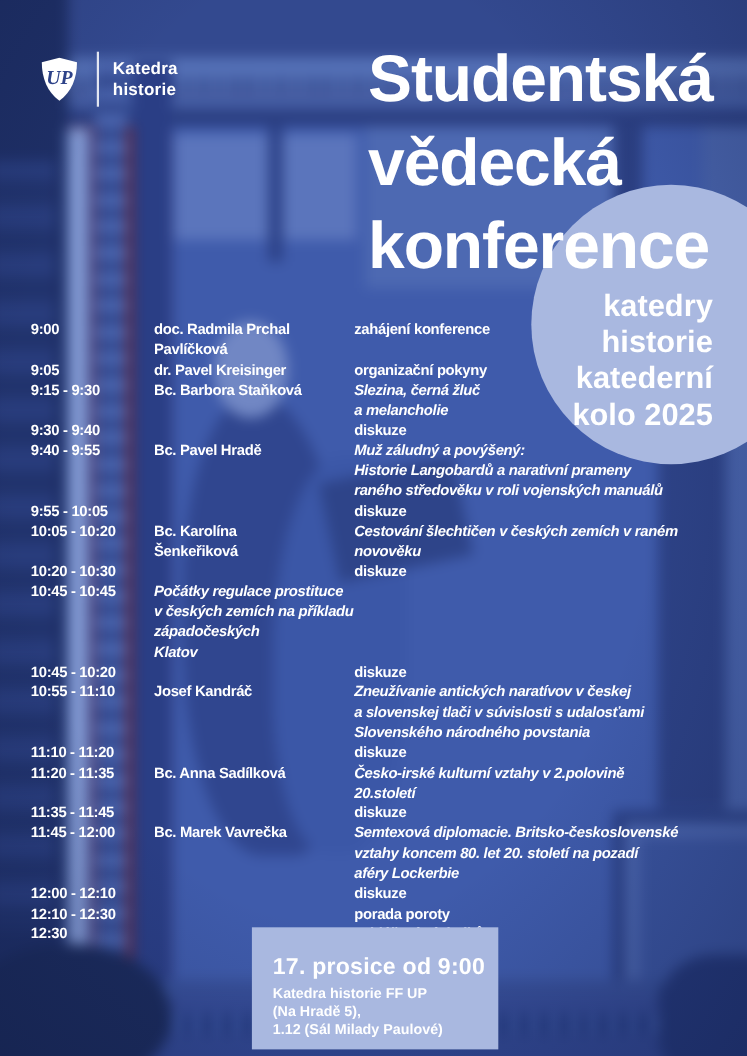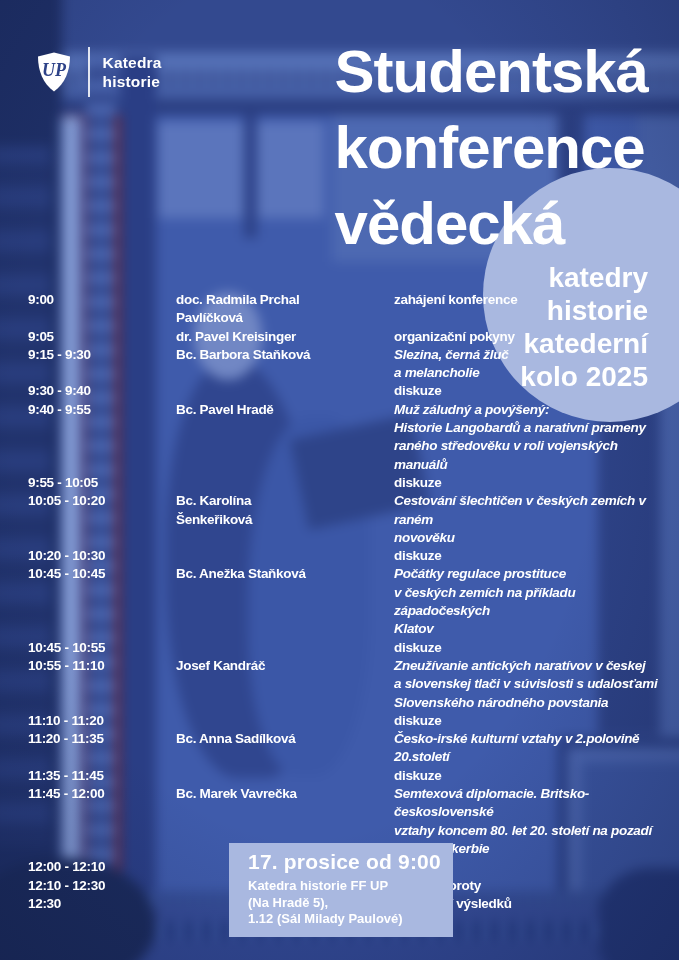--- a/index.html
+++ b/index.html
@@ -50,25 +50,25 @@
   .logo-shield { width:34px; height:40px; flex:0 0 auto; }
   .logo-divider { width:1.5px; height:50px; background:rgba(255,255,255,.85); margin:0 13px 0 17px; }
   .logo-label { font-size:15.5px; line-height:19px; font-weight:700; white-space:pre-line; letter-spacing:.2px; }
 
   .badge-circle { left:483px; top:168px; width:254px; height:254px; border-radius:50%; background:#a9b8e0; }
   .badge-text { right:31px; top:261px; text-align:right; font-size:28px; line-height:33px; font-weight:700; }
 
   .title { right:31px; top:34px; text-align:left; font-weight:700; font-size:60px; line-height:76px; letter-spacing:-1px; }
 
   .schedule { left:28px; top:291px; width:645px; font-size:13.5px; line-height:18.3px; font-weight:700; letter-spacing:-.3px; }
-  .srow { display:grid; grid-template-columns:112px 182px 1fr; align-items:start;gap:36px; }
+  .srow { display:grid; grid-template-columns:112px 182px 1fr; align-items:start; }
   .srow > div { white-space:pre-line; }
   .topic.italic { font-style:italic; }
 
-  .footer-box { left:229px; top:843px; width:224px; box-sizing:border-box; background:#a9b8e0; padding:7px 8px 9px 19px; }
+  .footer-box { left:229px; top:843px; width:224px; box-sizing:border-box; background:#a9b8e0; padding:24px 8px 9px 19px; }
   .footer-heading { font-size:21px; font-weight:700; letter-spacing:.2px; margin-bottom:4px; }
   .footer-line { display:block; font-size:13px; line-height:16.5px; font-weight:700; }
 </style>
 </head>
 <body>
 
 <div class="poster">
 
   <div class="bg">
     <div class="s-interior"></div>
@@ -110,22 +110,22 @@
     </svg>
     <div class="logo-divider"></div>
     <div class="logo-label">Katedra
 historie</div>
   </div>
 
   <div class="layer badge-circle"></div>
 
   <div class="layer title">
     <div>Studentská</div>
+    <div>vědecká</div>
     <div>konference</div>
-    <div>vědecká</div>
   </div>
 
   <div class="layer badge-text">
     <div>katedry</div>
     <div>historie</div>
     <div>katederní</div>
     <div>kolo 2025</div>
   </div>
 
   <div class="layer schedule">
@@ -178,28 +178,27 @@
     </div>
 
     <div class="srow">
       <div class="time">10:20 - 10:30</div>
       <div class="speaker"></div>
       <div class="topic">diskuze</div>
     </div>
 
     <div class="srow">
       <div class="time">10:45 - 10:45</div>
-      <div class="speaker">Bc. Anežka Staňková</div>
       <div class="topic italic">Počátky regulace prostituce
 v českých zemích na příkladu západočeských
 Klatov</div>
     </div>
 
     <div class="srow">
-      <div class="time">10:45 - 10:55</div>
+      <div class="time">10:45 - 10:20</div>
       <div class="speaker"></div>
       <div class="topic">diskuze</div>
     </div>
 
     <div class="srow">
       <div class="time">10:55 - 11:10</div>
       <div class="speaker">Josef Kandráč</div>
       <div class="topic italic">Zneužívanie antických naratívov v českej
 a slovenskej tlači v súvislosti s udalosťami
 Slovenského národného povstania</div>

